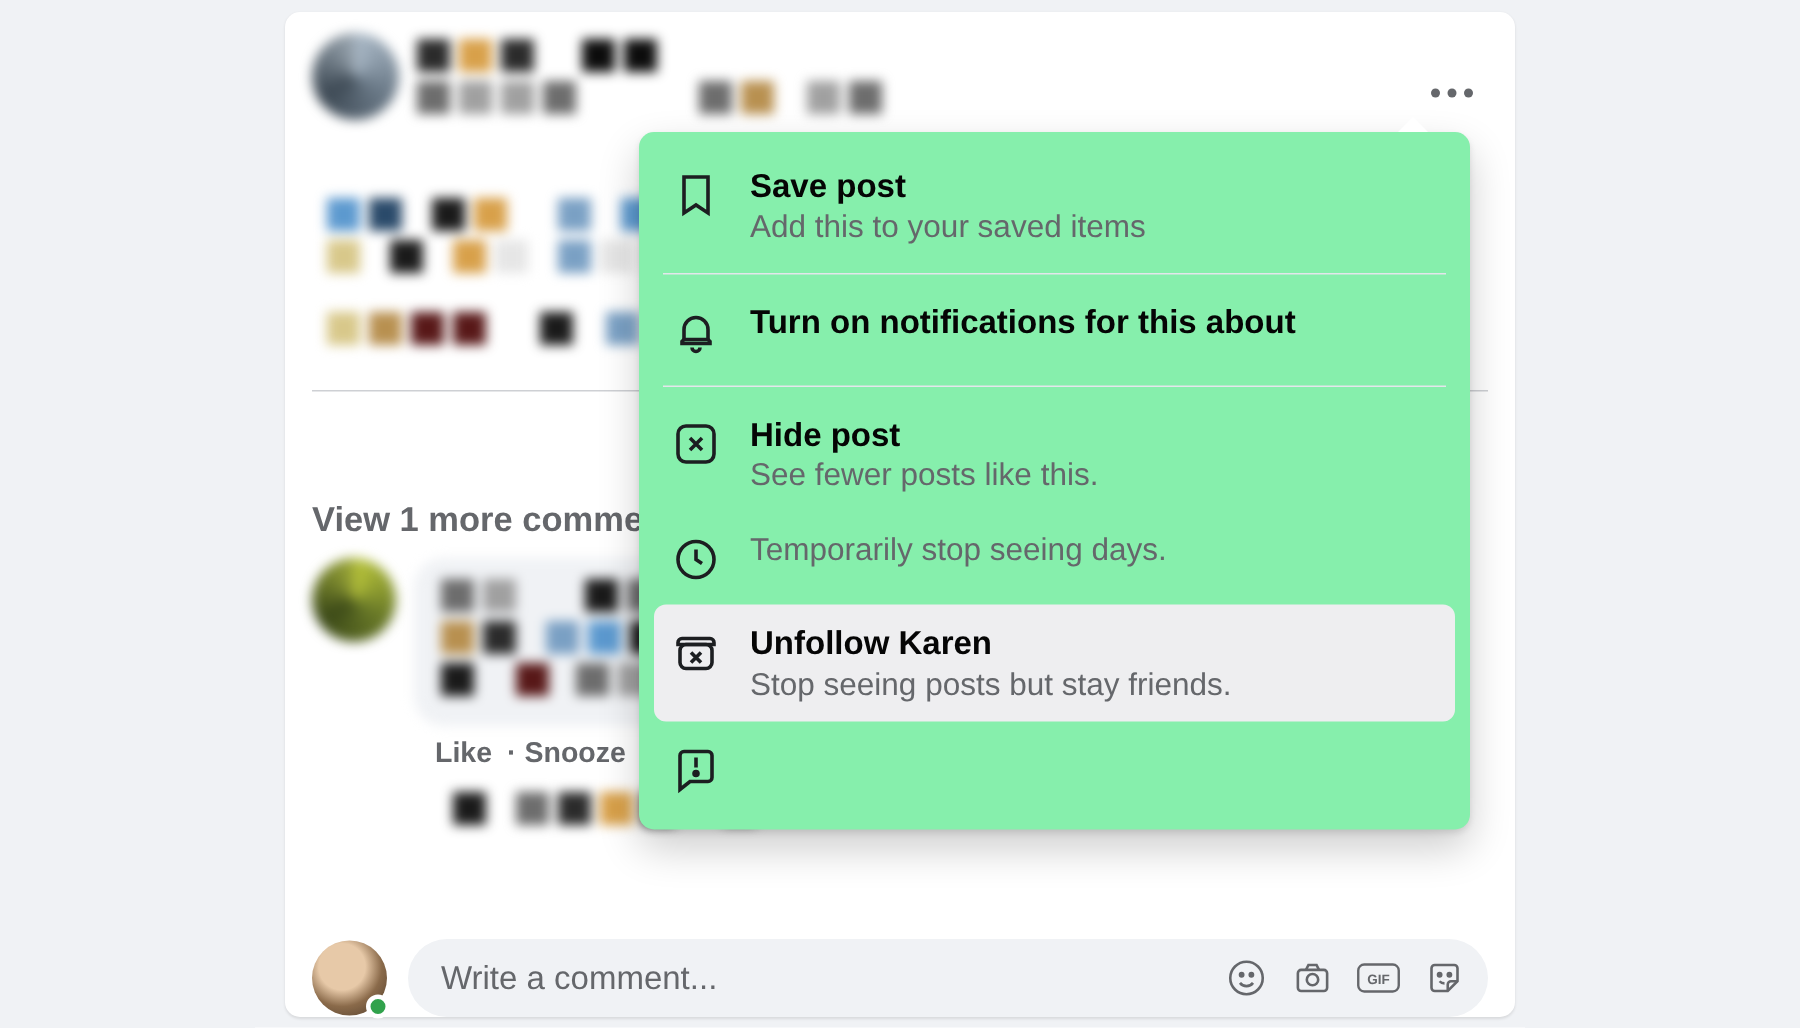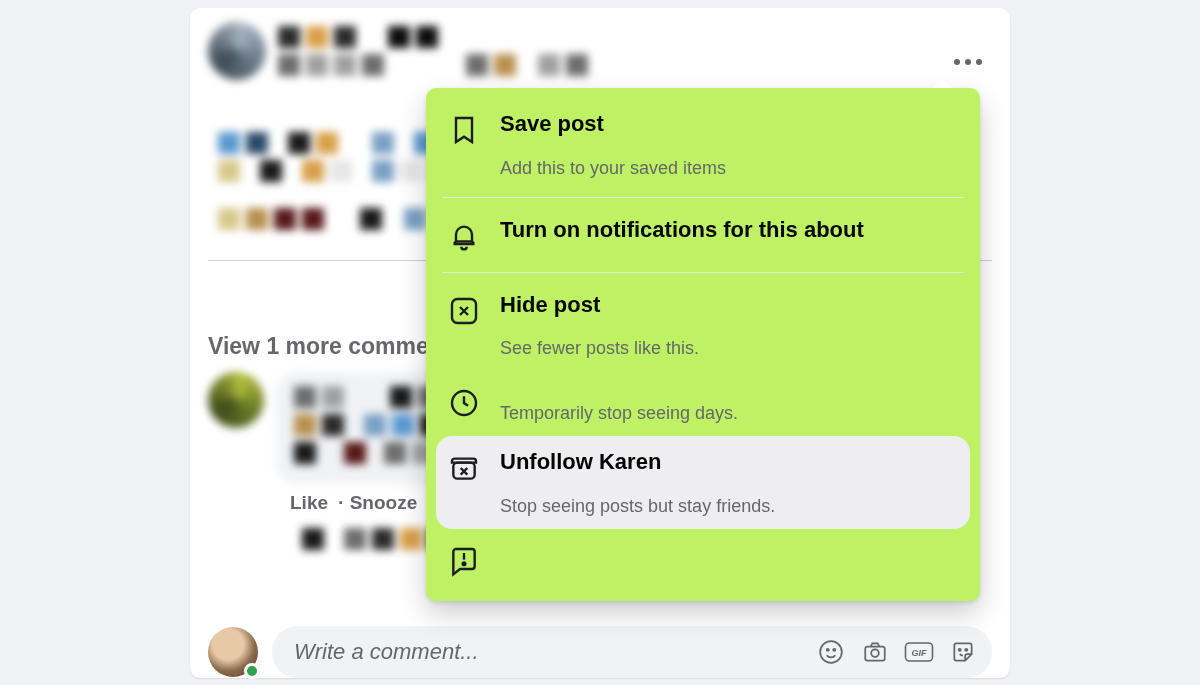--- a/index.html
+++ b/index.html
@@ -72,21 +72,21 @@
   }
   .comment-bubble {
     background:#f0f2f5; border-radius:20px; padding:14px 18px; min-width: 360px;
   }
   .comment-actions {
     display:flex; gap:10px; font-size:19px; color:#65676b; font-weight:700;
     margin: 8px 0 0 14px;
   }
   .comment-actions .dot::before { content:"· "; }
   .compose {
-    display:flex; align-items:center; gap:14px; margin-top:76px;font-style:italic;
+    display:flex; align-items:center; gap:14px; margin-top:76px;
   }
   .avatar-compose {
     width:50px; height:50px; border-radius:50%; position:relative;
     background: radial-gradient(circle at 40% 35%, #e7c9a8 35%, #8a6a4a 60%, #4a3828 100%);
     flex-shrink:0;
   }
   .presence {
     position:absolute; right:-2px; bottom:-2px; width:16px; height:16px;
     border-radius:50%; background:#31a24c; border:3px solid #fff;
   }
@@ -96,38 +96,38 @@
     color:#65676b; font-size:22px; justify-content:space-between;
   }
   .compose-icons { display:flex; gap:14px; }
   .compose-icons .ic {
     width:30px; height:30px; display:flex; align-items:center; justify-content:center;
     color:#65676b; cursor:pointer;
   }
   
   .dropdown {
     position:absolute; left:426px; top:88px; width:554px;
-    background:#bef264; border-radius:10px;
+    background:#86efac; border-radius:10px;
     box-shadow: 0 12px 28px rgba(0,0,0,0.2), 0 2px 4px rgba(0,0,0,0.1);
     padding: 10px;
   }
   .dropdown::before {
     content:""; position:absolute; top:-10px; right:28px;
     border-left:10px solid transparent; border-right:10px solid transparent;
     border-bottom:10px solid #fff;
   }
   .menu-item {
     display:flex; align-items:flex-start; gap:18px;
     padding:12px 12px; border-radius:8px; cursor:pointer;
   }
-  .menu-item.hover { background:#eeeef0;border-radius:16px; }
+  .menu-item.hover { background:#eeeef0; }
   .menu-sep { border:0; border-top:1px solid #e4e6eb; margin:6px 6px; }
   .menu-icon { width:34px; height:34px; flex-shrink:0; color:#1c1e21; margin-top:4px; }
   .menu-text .title { font-size:22px; font-weight:600; color:#050505; line-height:1.25; }
-  .menu-text .sub { font-size:18px; color:#65676b; margin-top:20px; }
+  .menu-text .sub { font-size:21px; color:#65676b; margin-top:2px; }
   svg { display:block; }
 </style>
 </head>
 <body>
 
 <div class="post-card">
   <div class="post-header">
     <div class="avatar-main blur"></div>
     <div class="name-block blur">
       <div class="pixel-row">

